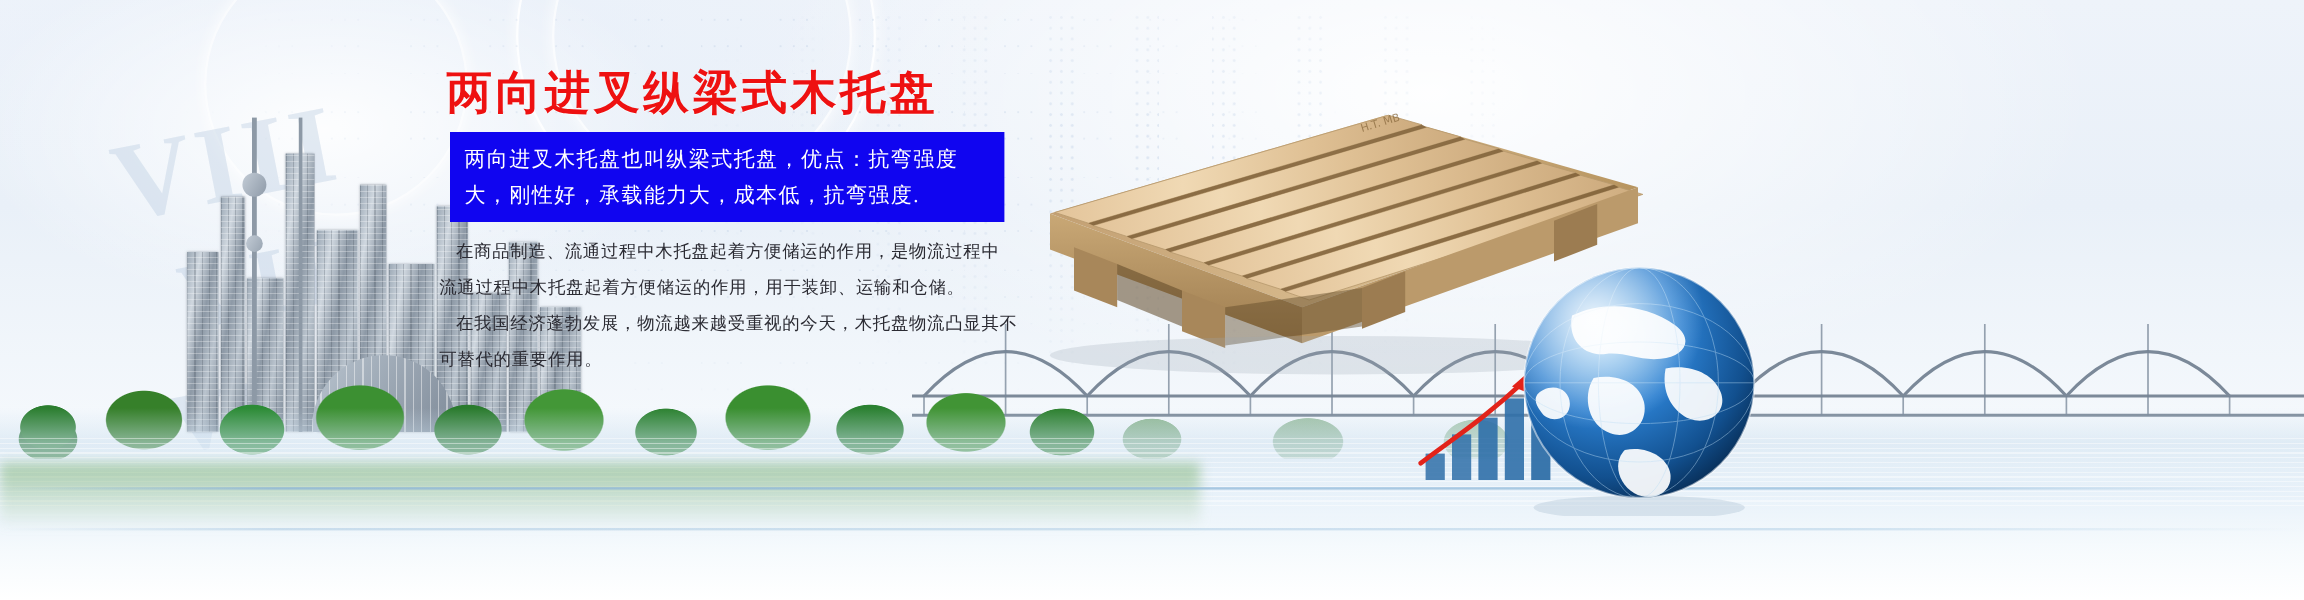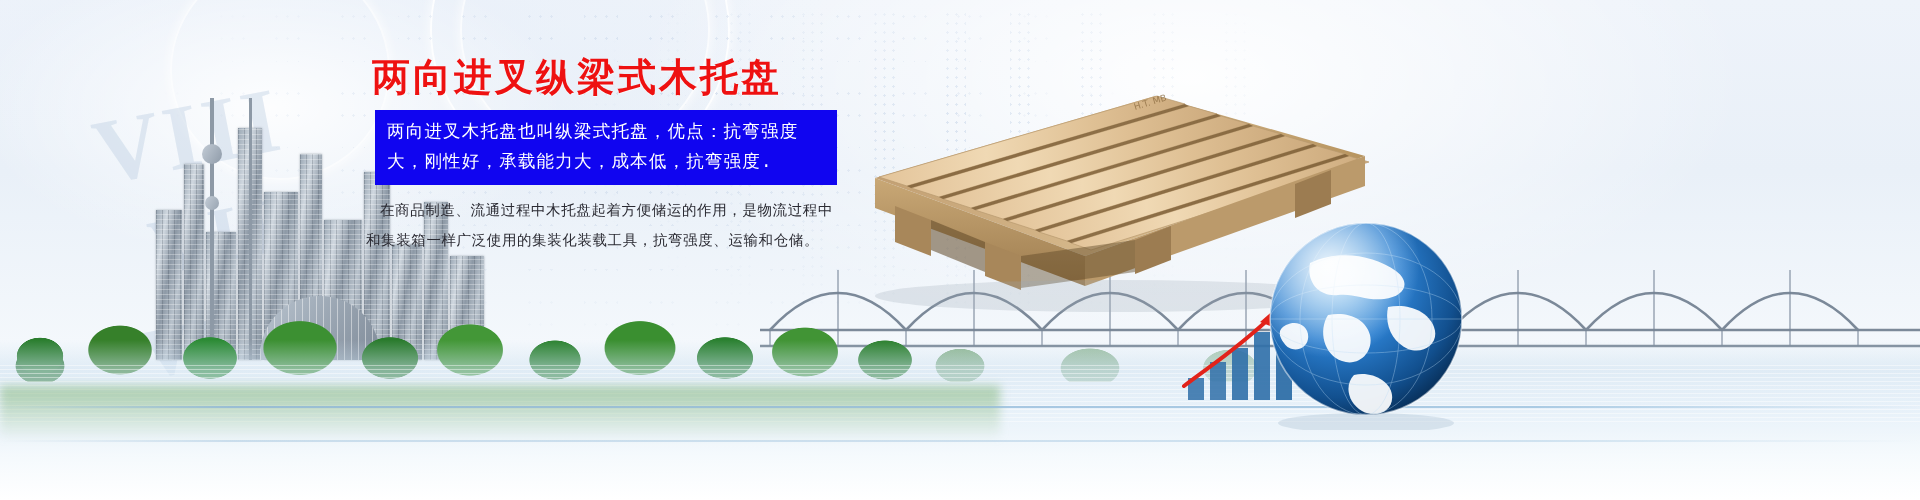--- a/index.html
+++ b/index.html
@@ -169,21 +169,21 @@
     text-shadow:0 1px 0 rgba(255,255,255,.6);
   }
   .bluebox {
     position:absolute; left:375px; top:110px;
     width:462px; min-height:68px;
     background:#1005f0;
     padding:7px 10px 8px 12px;
   }
   .bluebox p {
     color:#ffffff; font-size:17.5px; line-height:30px;
-    font-family:Liberation Mono, monospace;
+    font-family:Liberation Serif, serif;
     letter-spacing:1.2px; white-space:nowrap;
   }
   .para {
     position:absolute; left:366px; top:196px; width:470px;
   }
   .para p {
     color:#2b2b33; font-size:14.5px; line-height:30px;
     font-family:Liberation Mono, monospace;
     letter-spacing:.6px; white-space:nowrap;
   }
@@ -372,16 +372,18 @@
 
   <div class="title">两向进叉纵梁式木托盘</div>
 
   <div class="bluebox">
     <p>两向进叉木托盘也叫纵梁式托盘，优点：抗弯强度</p>
     <p>大，刚性好，承载能力大，成本低，抗弯强度.</p>
   </div>
 
   <div class="para">
     <p class="l1">在商品制造、流通过程中木托盘起着方便储运的作用，是物流过程中</p>
-    <p class="l2">和集装箱一样广泛使用的集装化装载工具，抗弯强度、运输和仓储。</p>
+    <p class="l2">流通过程中木托盘起着方便储运的作用，用于装卸、运输和仓储。</p>
+    <p class="l3">在我国经济蓬勃发展，物流越来越受重视的今天，木托盘物流凸显其不</p>
+    <p class="l4">可替代的重要作用。</p>
   </div>
 
 </div>
 
 </body></html>

